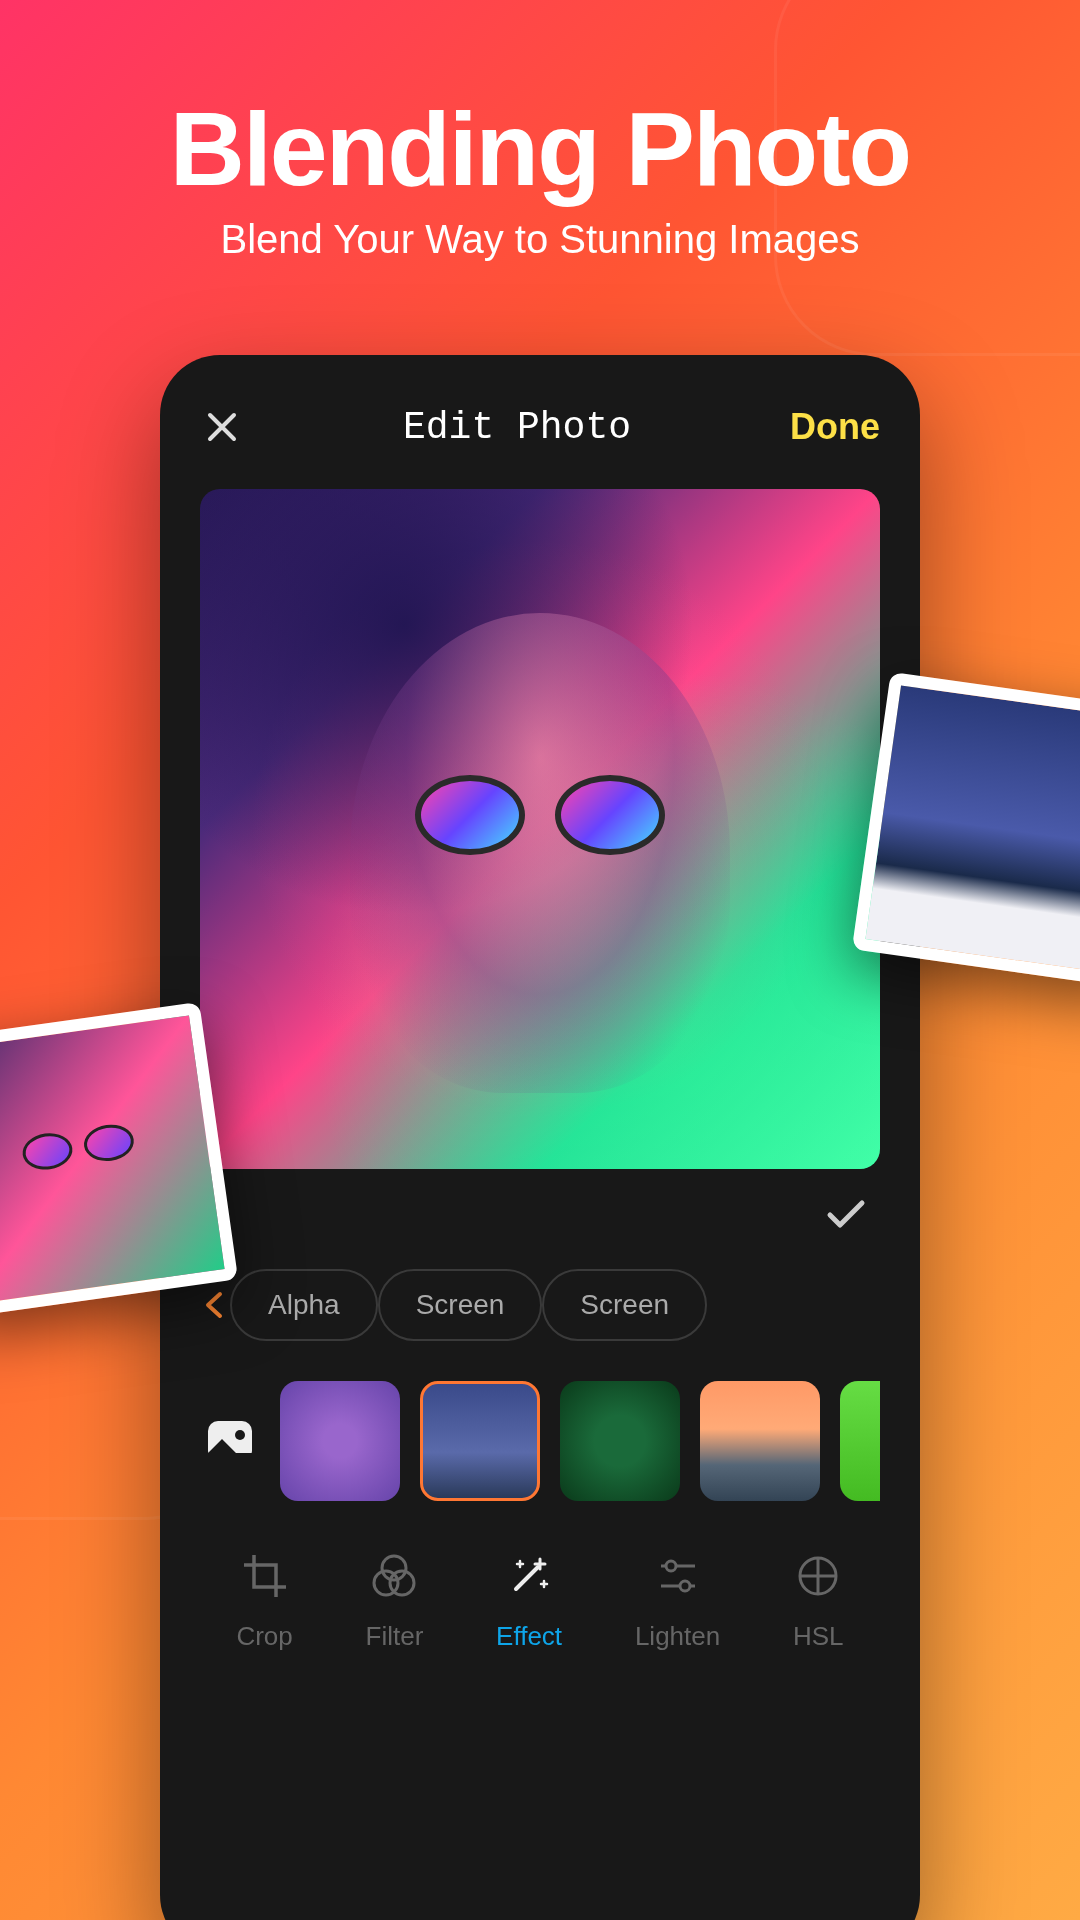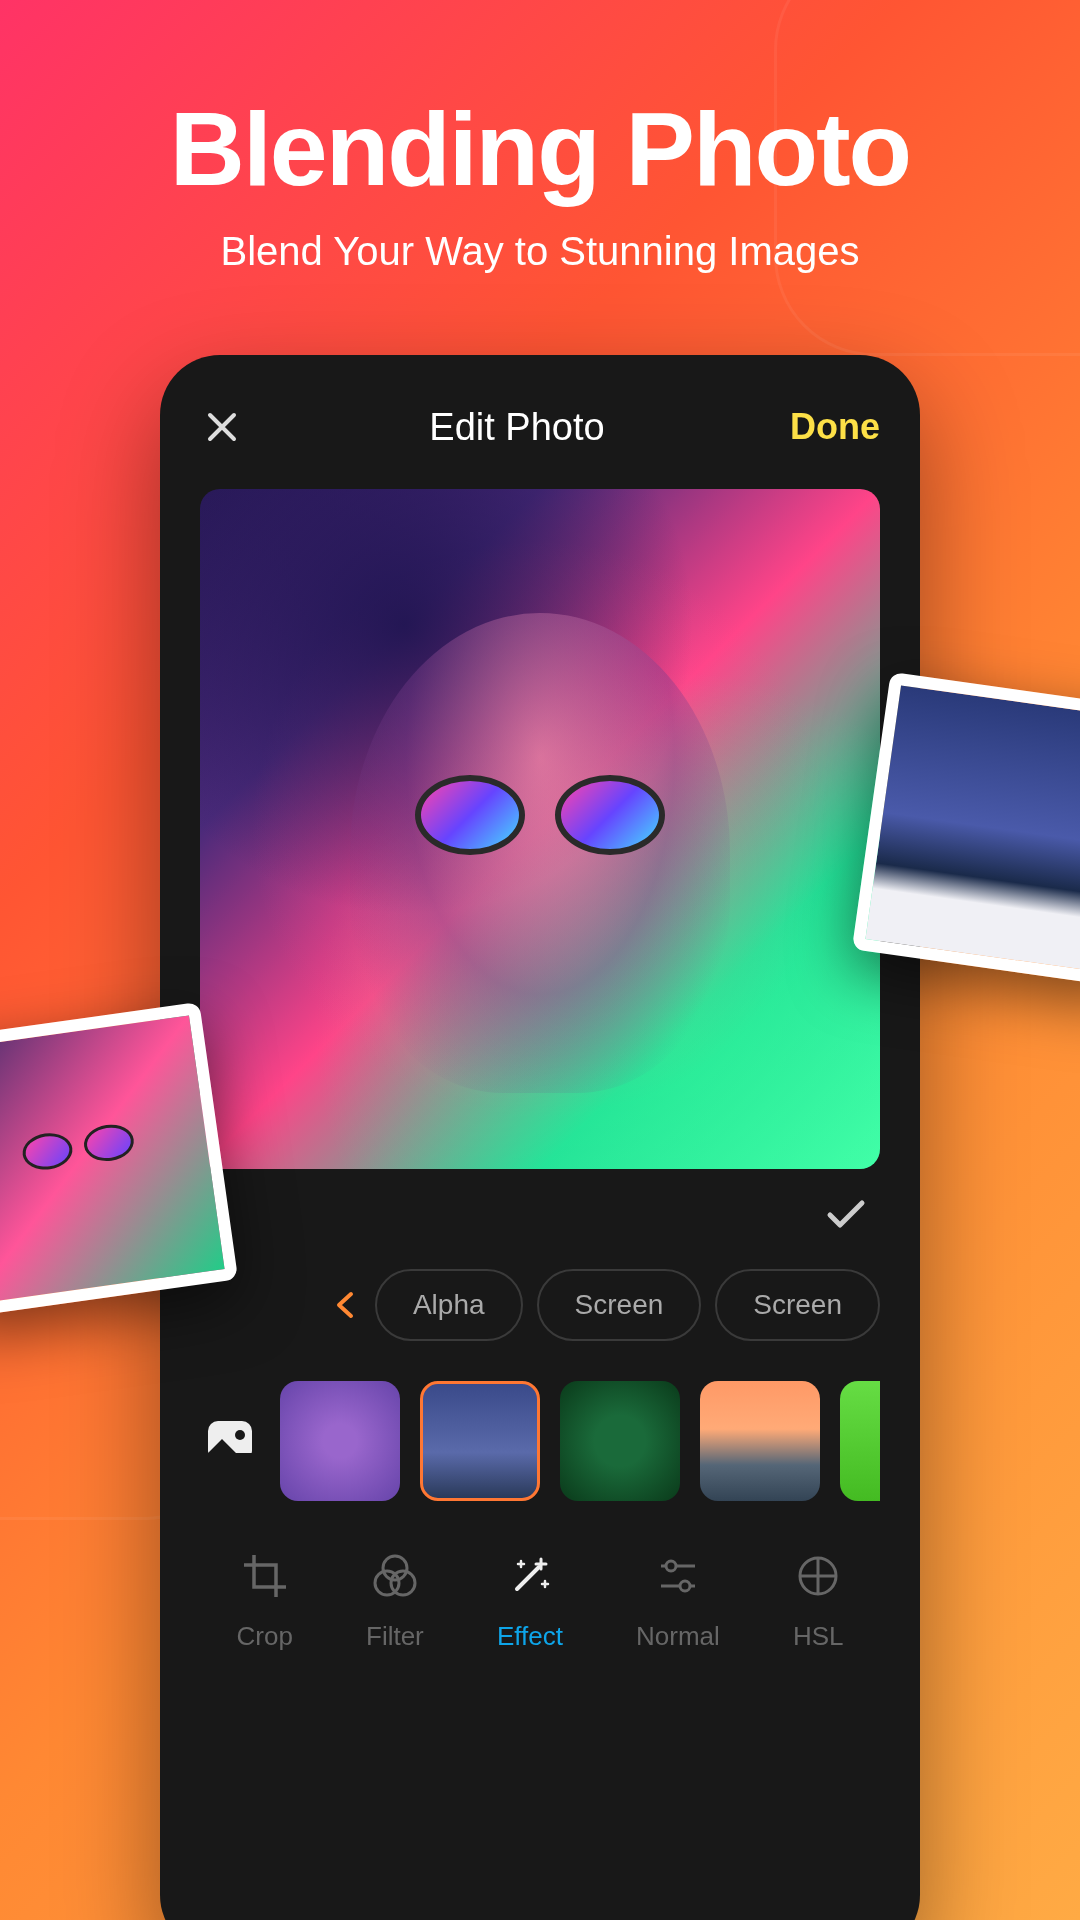--- a/index.html
+++ b/index.html
@@ -42,21 +42,21 @@
     }
     .hero {
       text-align: center;
       padding-top: 90px;
       color: white;
     }
     .hero h1 {
       font-size: 104px;
       font-weight: 700;
       letter-spacing: -2px;
-      margin-bottom: 20px;
+      margin-bottom: 8px;
     }
     .hero p {
       font-size: 40px;
       font-weight: 400;
     }
     .phone {
       position: absolute;
       left: 50%;
       transform: translateX(-50%);
       top: 355px;
@@ -78,20 +78,21 @@
       height: 44px;
     }
     .close-btn svg {
       width: 100%;
       height: 100%;
     }
     .topbar-title {
       color: white;
       font-size: 38px;
       font-weight: 500;
+      font-family: Liberation Mono, monospace;
     }
     .done-btn {
       color: #fde047;
       font-size: 36px;
       font-weight: 600;
       background: none;
       border: none;
       cursor: pointer;
     }
     .canvas {
@@ -174,24 +175,23 @@
       justify-content: flex-end;
       padding: 20px 10px 30px;
     }
     .check-icon {
       width: 50px;
       height: 50px;
     }
     .blend-row {
       display: flex;
       align-items: center;
-      gap: 14px;
+      gap: 0;
       padding: 0 0 40px;
       overflow: hidden;
-      justify-content: flex-end;
     }
     .back-arrow {
       width: 30px;
       height: 30px;
       flex-shrink: 0;
     }
     .blend-pill {
       padding: 18px 36px;
       border-radius: 50px;
       border: 2px solid #3a3a3a;
@@ -347,21 +347,21 @@
         <path d="M40 30 L40 36 M37 33 L43 33" stroke="#eee" stroke-width="2.5" stroke-linecap="round"></path>
       </svg>
       <span class="nav-label">Effect</span>
     </div>
     <div class="nav-item">
       <svg class="nav-icon" viewBox="0 0 50 50">
         <path d="M8 15 L42 15 M8 35 L42 35" stroke="#666" stroke-width="3"></path>
         <circle cx="18" cy="15" r="5" fill="#181818" stroke="#666" stroke-width="3"></circle>
         <circle cx="32" cy="35" r="5" fill="#181818" stroke="#666" stroke-width="3"></circle>
       </svg>
-      <span class="nav-label">Normal</span>
+      <span class="nav-label">Lighten</span>
     </div>
     <div class="nav-item">
       <svg class="nav-icon" viewBox="0 0 50 50">
         <circle cx="25" cy="25" r="18" stroke="#666" stroke-width="3" fill="none"></circle>
         <path d="M25 7 L25 43 M7 25 L43 25" stroke="#666" stroke-width="3"></path>
       </svg>
       <span class="nav-label">HSL</span>
     </div>
   </div>
 

